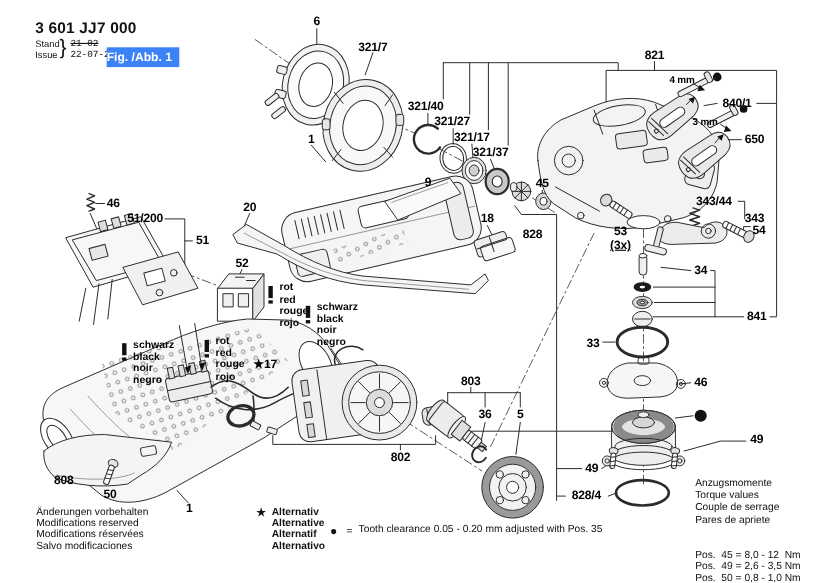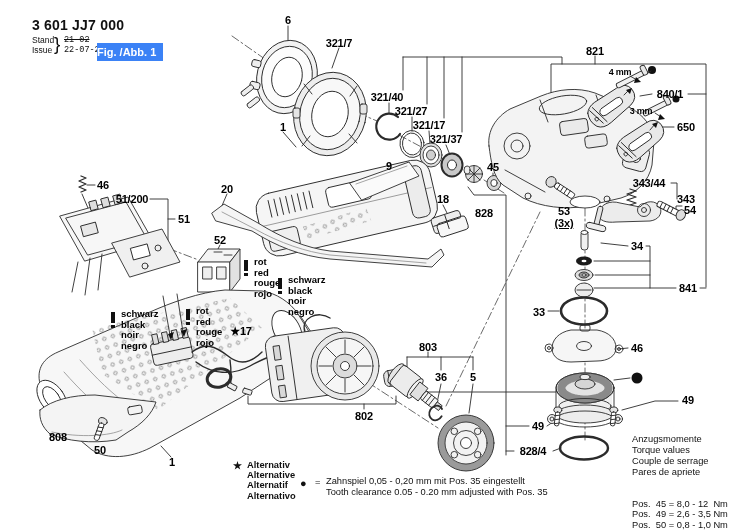--- a/index.html
+++ b/index.html
@@ -588,32 +588,38 @@
   <div>Stand</div>
   <div>Issue</div>
 </div>
 <div class="brace">}</div>
 <div class="sivals">
   <div class="struck">21-02</div>
   <div>22-07-20</div>
 </div>
 <div class="fig-box">Fig. /Abb. 1</div>
 
+<div id="fn-changes" class="fn">
+      <div>Änderungen vorbehalten</div>
+      <div>Modifications reserved</div>
+      <div>Modifications réservées</div>
+      <div>Salvo modificaciones</div>
+    </div>
 <div class="alt-star">★</div>
 <div id="fn-alt" class="fn">
       <div>Alternativ</div>
       <div>Alternative</div>
       <div>Alternatif</div>
       <div>Alternativo</div>
     </div>
 
 <div class="tooth">
   <span class="dot">●</span>
   <span class="eq">=</span>
-  <div id="tooth-lines"><div>Zahnspiel 0,05 - 0,20 mm mit Pos. 35 eingestellt</div><div>Tooth clearance 0.05 - 0.20 mm adjusted with Pos. 35</div></div>
+  <div id="tooth-lines"><div>Tooth clearance 0.05 - 0.20 mm adjusted with Pos. 35</div></div>
 </div>
 
 <div class="torque">
   <div id="torque-headers"><div>Anzugsmomente</div><div>Torque values</div><div>Couple de serrage</div><div>Pares de apriete</div></div>
   <div id="torque-entries"><div>Pos.  45 = 8,0 - 12  Nm</div><div>Pos.  49 = 2,6 - 3,5 Nm</div><div>Pos.  50 = 0,8 - 1,0 Nm</div></div>
 </div>
 
 </div>
 
 </body></html>

